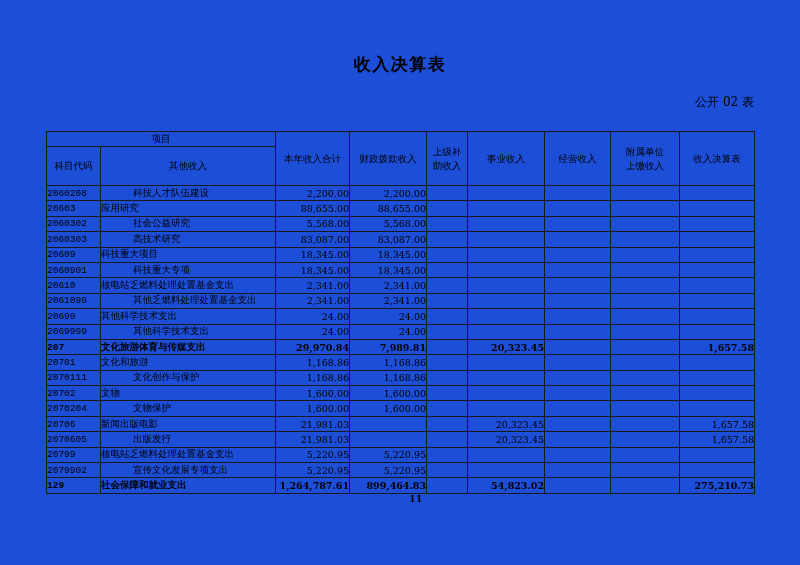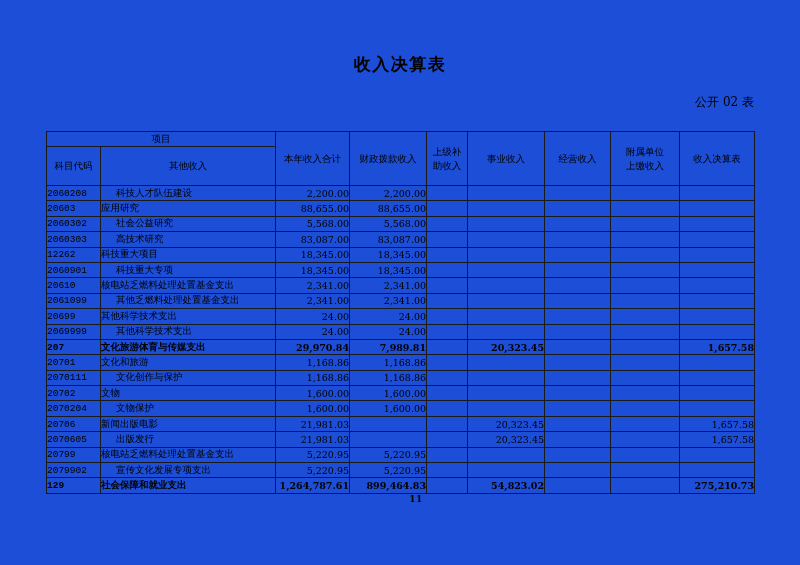--- a/index.html
+++ b/index.html
@@ -61,21 +61,21 @@
     white-space: pre-line;
     line-height: 1.45;
     padding: 0 3px;
   }
   tr.h1 { height: 15px; }
   tr.h2 { height: 39px; }
   tbody tr { height: 15.4px; }
   tbody td { white-space: nowrap; vertical-align: middle; }
   td.code { text-align: left; padding-left: 5px; font-family: Liberation Mono, monospace; }
   td.name { text-align: left; padding-left: 5px; }
-  td.name.indent-1 { padding-left: 15px; }
+  td.name.indent-1 { padding-left: 32px; }
   td.num  { text-align: right; padding-right: 4px; }
   tr.bold { font-weight: bold; }
   .page-number {
     position: absolute;
     top: 494px;
     left: 16px;
     width: 100%;
     text-align: center;
     font-size: 9px;
     font-weight: 600;
@@ -161,21 +161,21 @@
           <td class="name indent-1">高技术研究</td>
           <td class="num">83,087.00</td>
           <td class="num">83,087.00</td>
           <td class="num"></td>
           <td class="num"></td>
           <td class="num"></td>
           <td class="num"></td>
           <td class="num"></td>
         </tr>
         <tr>
-          <td class="code">12262</td>
+          <td class="code">20609</td>
           <td class="name indent-0">科技重大项目</td>
           <td class="num">18,345.00</td>
           <td class="num">18,345.00</td>
           <td class="num"></td>
           <td class="num"></td>
           <td class="num"></td>
           <td class="num"></td>
           <td class="num"></td>
         </tr>
         <tr>

